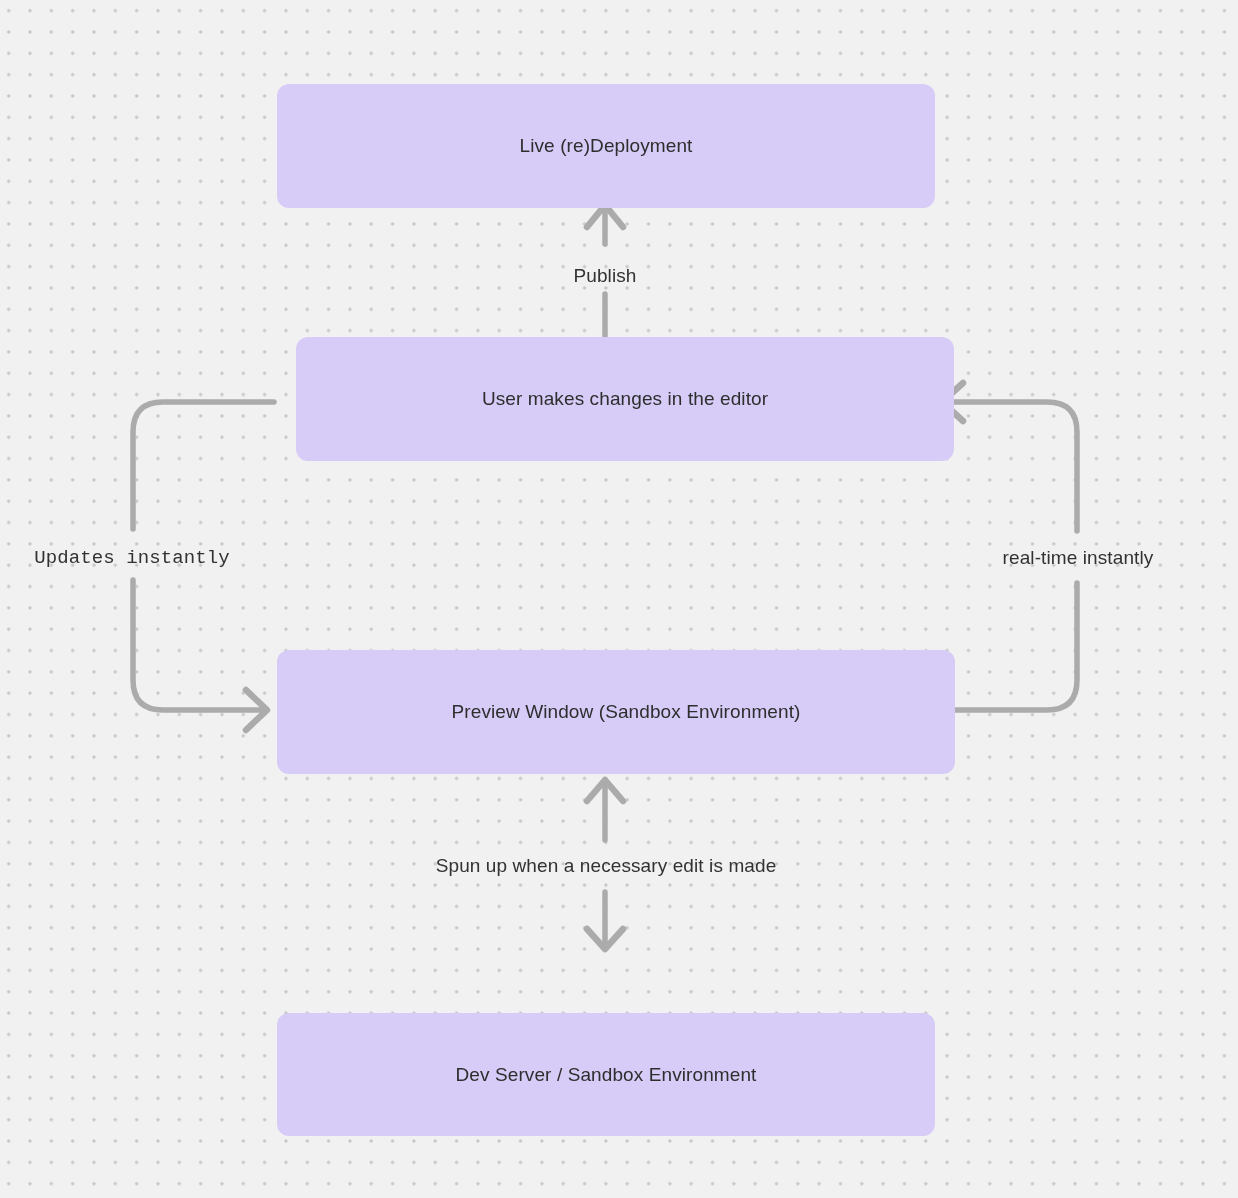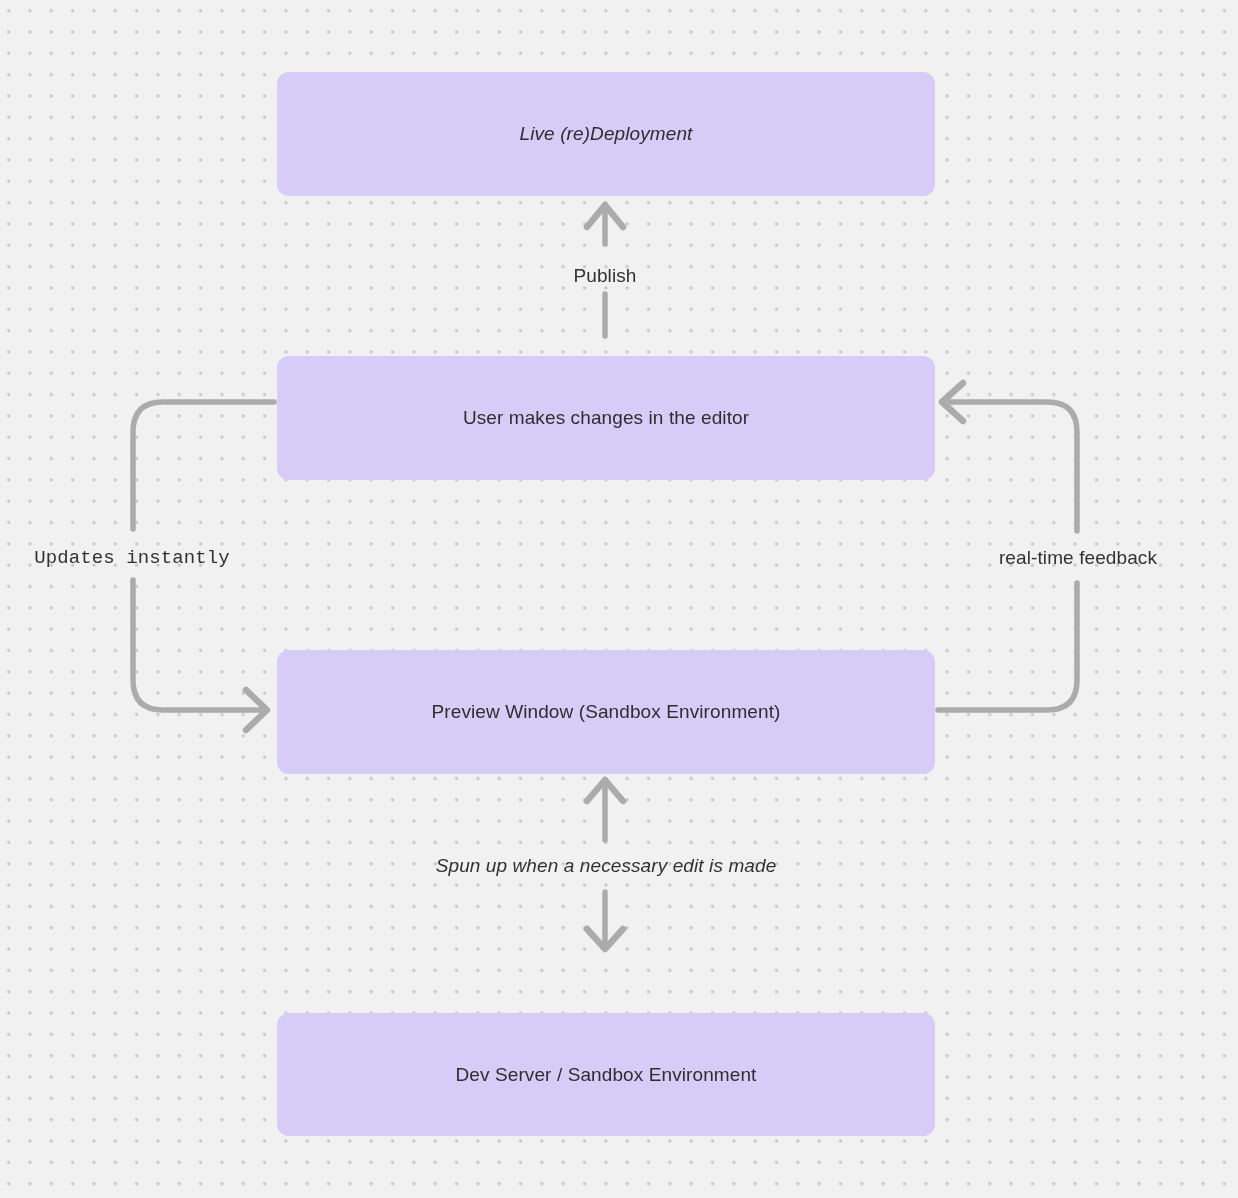--- a/index.html
+++ b/index.html
@@ -37,36 +37,36 @@
     background: #d6ccf7;
     border-radius: 12px;
     display: flex;
     align-items: center;
     justify-content: center;
     text-align: center;
     color: #2e2e2e;
     font-size: 19px;
     letter-spacing: 0.1px;
   }
-  .node-1 { top: 72px; font-style: italic; }
-  .node-2 { top: 356px; }
-  .node-3 { top: 650px; }
+  .node-1 { top: 84px; }
+  .node-2 { top: 337px; margin-left: 19px; }
+  .node-3 { top: 650px; padding-left: 20px; }
   .node-4 { top: 1013px; height: 123px; }
   .edge-label {
     position: absolute;
     transform: translate(-50%, -50%);
     white-space: nowrap;
     color: #323232;
     font-size: 19px;
     letter-spacing: 0.1px;
   }
   .label-publish        { left: 605px;  top: 269px; margin-top: 7px; }
   .label-updates        { left: 132px;  top: 558px; font-family: Liberation Mono, monospace; }
   .label-feedback       { left: 1078px; top: 558px; }
-  .label-spunup         { left: 606px;  top: 866px; font-style: italic; }
+  .label-spunup         { left: 606px;  top: 866px; }
 </style>
 </head>
 <body>
 
 <div class="canvas">
 
   <svg class="connector-layer" width="1238" height="1198" viewBox="0 0 1238 1198" fill="none" stroke="#ababab" stroke-width="5.5" stroke-linecap="round" stroke-linejoin="round">
 
     <g>
       <path d="M605,244 L605,207"></path>
@@ -107,17 +107,17 @@
   </div>
 
   <div class="node node-4">
     <span>Dev Server / Sandbox Environment</span>
   </div>
 
   <div class="edge-label label-publish">Publish</div>
 
   <div class="edge-label label-updates">Updates instantly</div>
 
-  <div class="edge-label label-feedback">real-time feedback</div>
+  <div class="edge-label label-feedback">real-time instantly</div>
 
   <div class="edge-label label-spunup">Spun up when a necessary edit is made</div>
 
 </div>
 
 </body></html>

